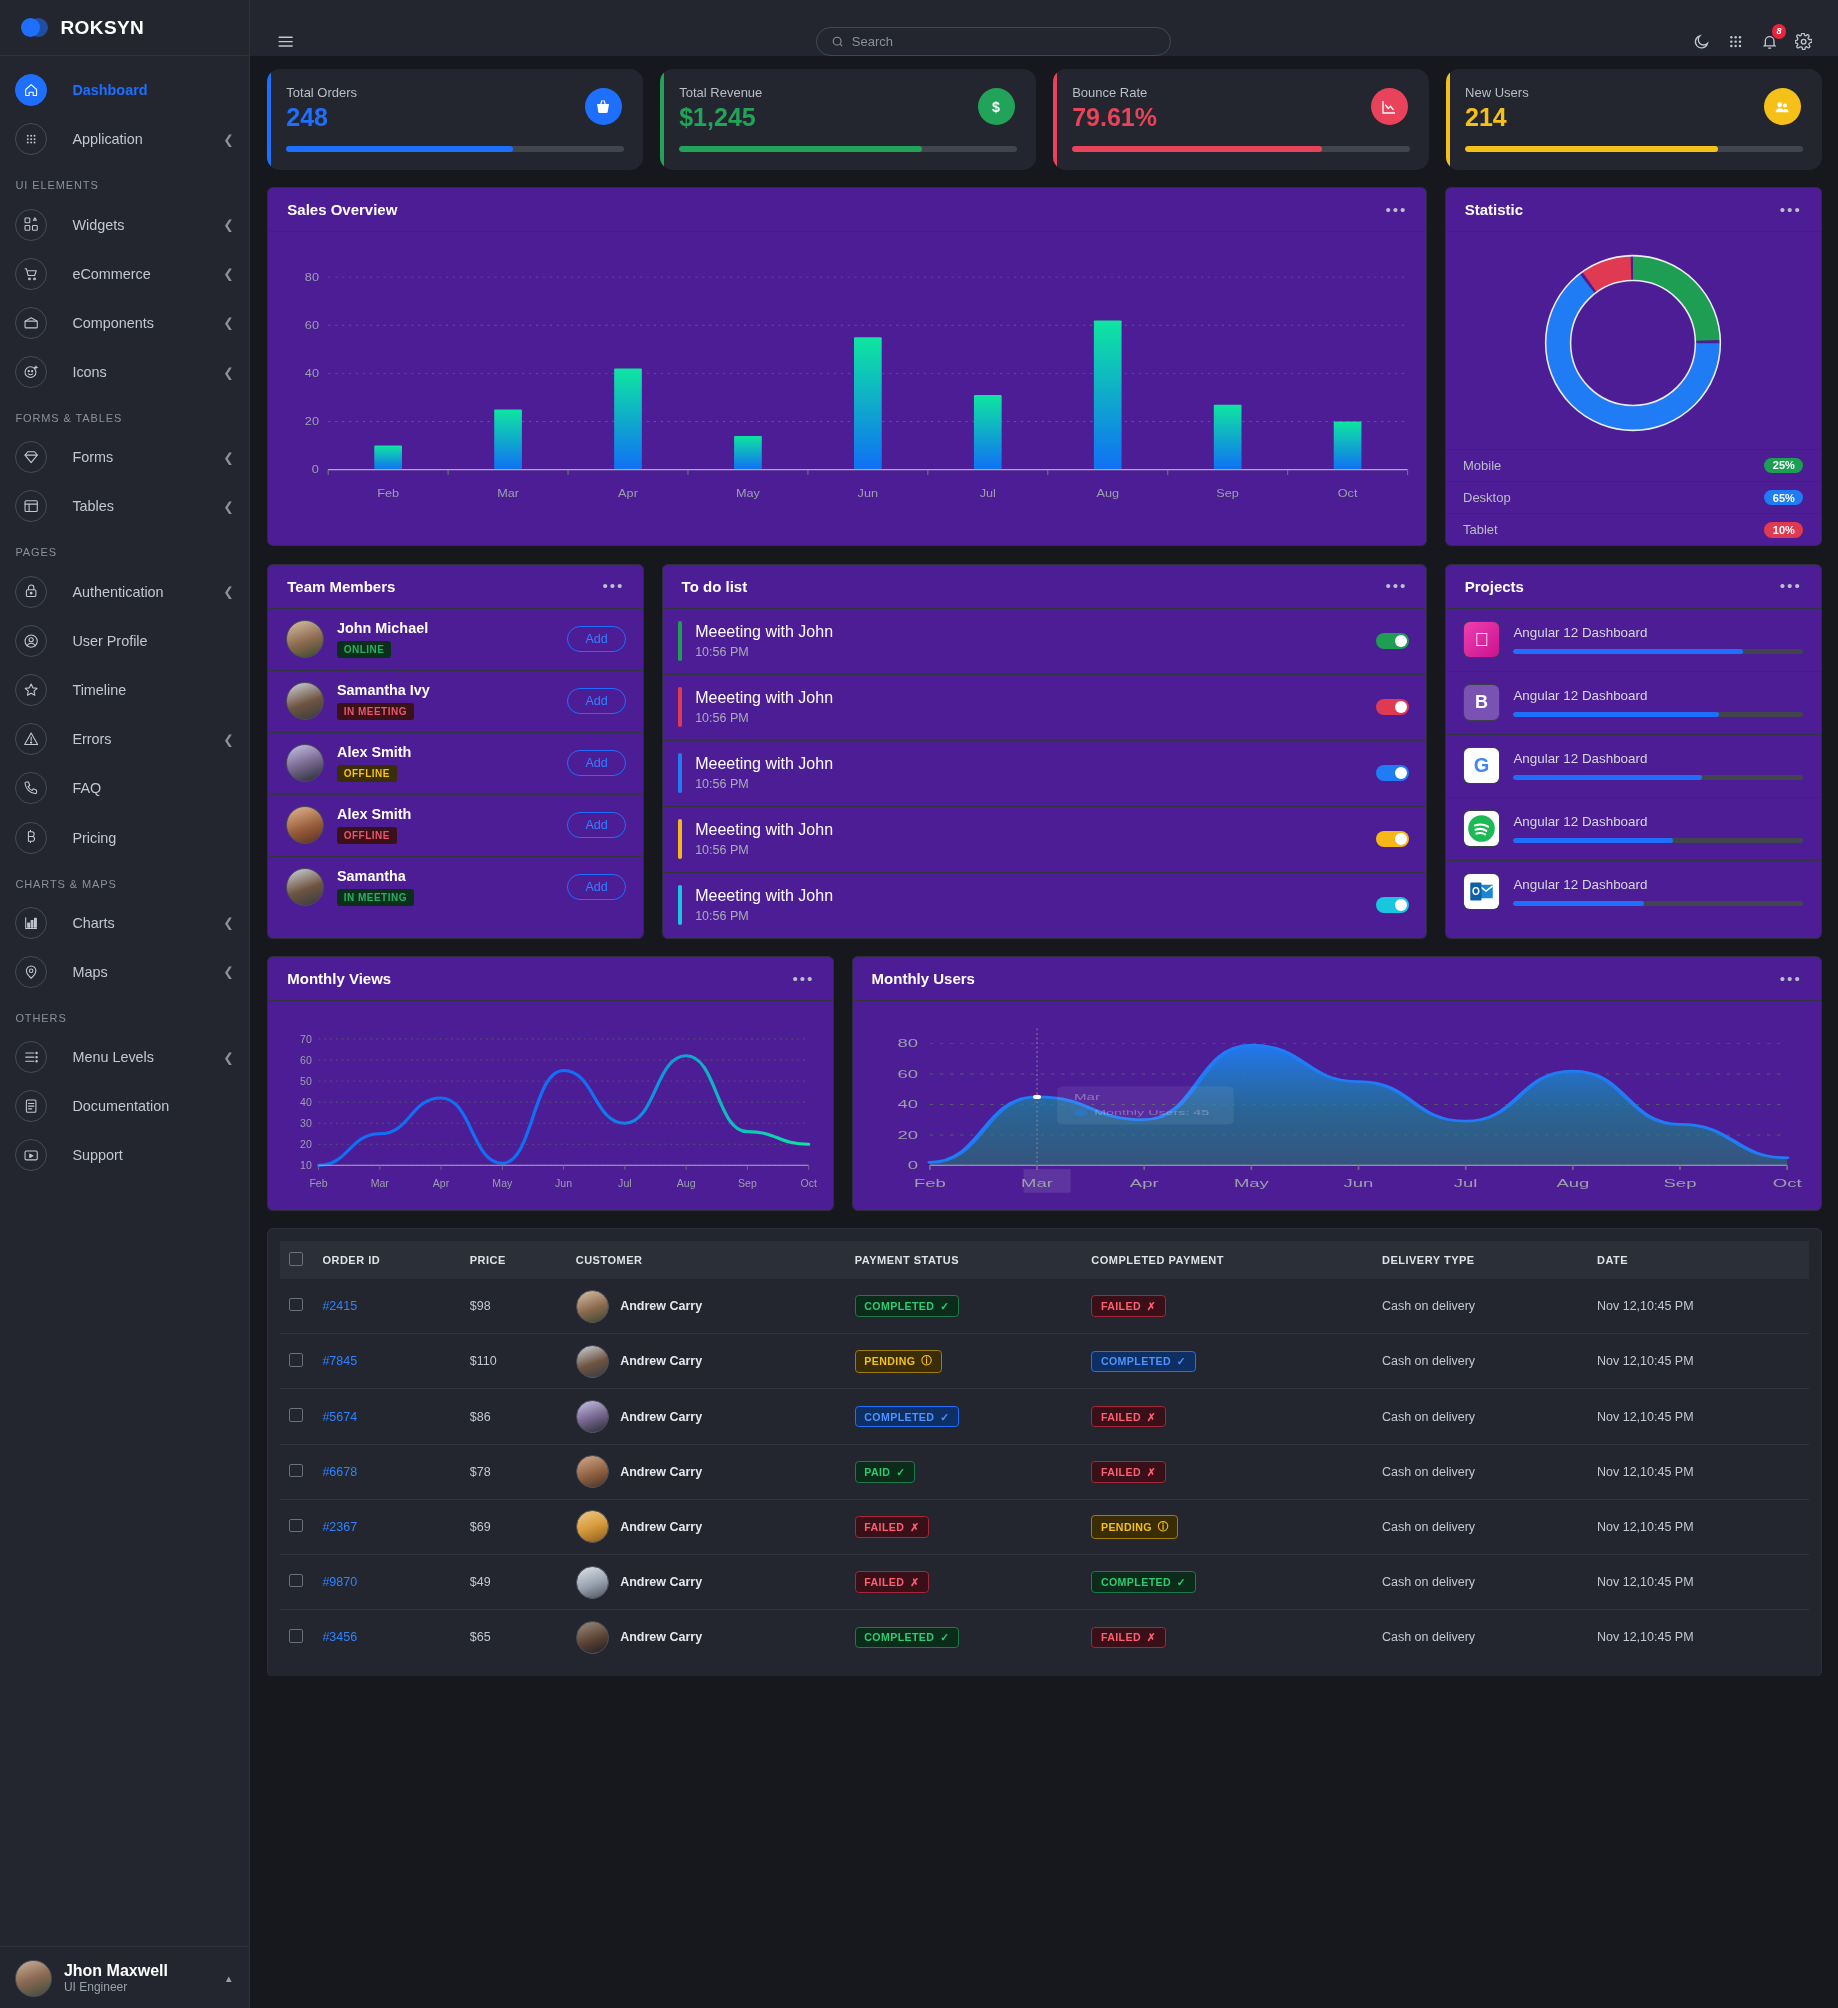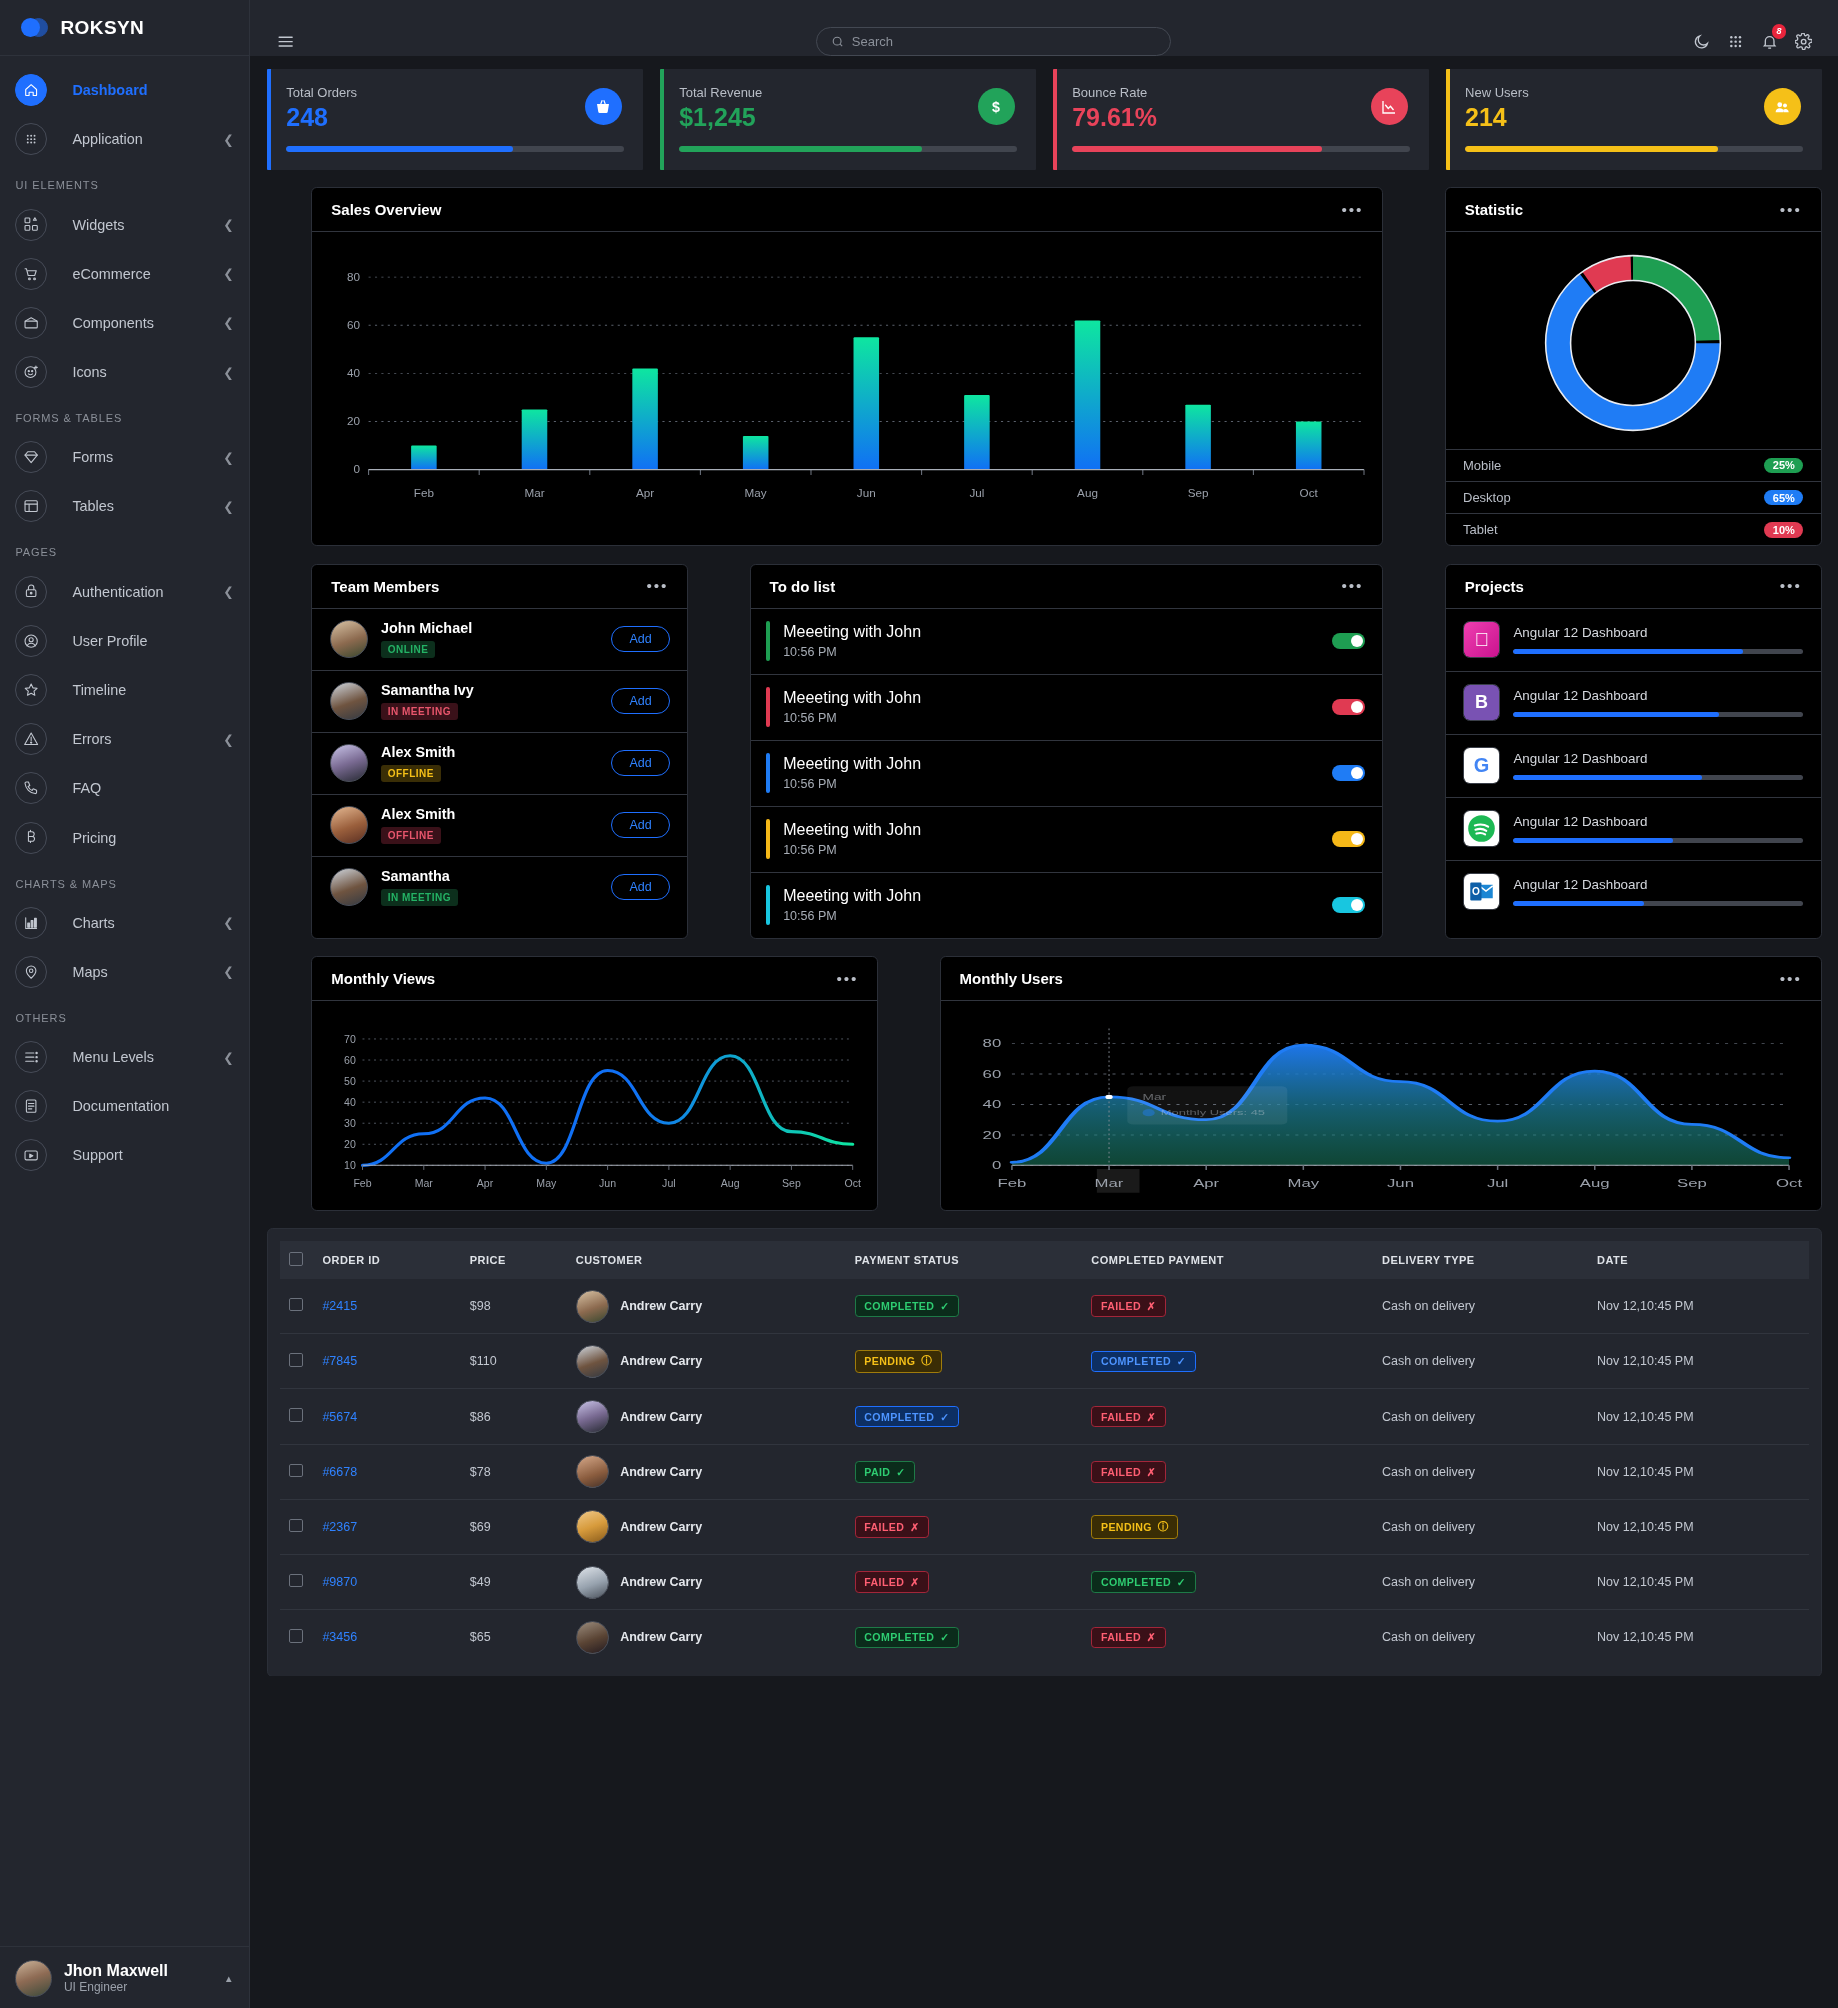--- a/index.html
+++ b/index.html
@@ -94,42 +94,42 @@
     position: absolute; top: -2.9px; right: -1.9px; background: #e8243c; color: #fff;
     font-size: 9px; font-weight: bold; border-radius: 8.6px; min-width: 14.4px;
     height: 14.4px; display: flex; align-items: center; justify-content: center; padding: 0 2.9px;
   }
 
   .content { padding: 13.4px 17.3px 17.3px 17.3px; overflow: hidden; }
 
   
   .stats { display: flex; gap: 17.3px; }
   .stat {
-    flex: 1; background: #23262e; border-radius: 1px;
+    flex: 1; background: #23262e; border-radius: 13px;
     padding: 15.4px 19px 17.3px 19px; position: relative; overflow: hidden;
     min-height: 85px;
   }
   .stat::before {
     content: ""; position: absolute; left: 0; top: 0; bottom: 0; width: 3.8px;
     background: var(--ac);
   }
   .stat-label { font-size: 13px; color: #b9bec7; margin-bottom: 3.8px; }
   .stat-val { font-size: 25px; font-weight: bold; color: var(--ac); line-height: 1.1; }
   .stat-ico {
     position: absolute; right: 21px; top: 19px; width: 37px; height: 37px;
     border-radius: 50%; background: var(--ac); display: flex;
     align-items: center; justify-content: center; color: #fff;
   }
   .stat-ico svg { width: 18px; height: 18px; }
   .stat-bar { margin-top: 15.4px; height: 5.8px; background: #41454e; border-radius: 2.9px; overflow: hidden; }
   .stat-bar i { display: block; height: 100%; background: var(--ac); border-radius: 2.9px; }
 
   
   .row { display: flex; gap: 17.3px; margin-top: 17.3px; }
-  .panel { background: #000000; border-radius: 5.8px; border: 1px solid #2b2f38; margin-left: 44px; }
+  .panel { background: #4c1d95; border-radius: 5.8px; border: 1px solid #2b2f38; }
   .phead {
     height: 44px; display: flex; align-items: center; justify-content: space-between;
     padding: 0 19px; border-bottom: 1px solid #31353e;
   }
   .ptitle { font-size: 15px; font-weight: bold; color: #fff; }
   .dots { color: #b9bec7; letter-spacing: 1.9px; font-size: 15.4px; cursor: pointer; line-height: 1; }
 
   
   .sales { flex: 1 1 0; }
   .chart-area { padding: 13.4px 13.4px 7.7px 13.4px; height: 288px; }

